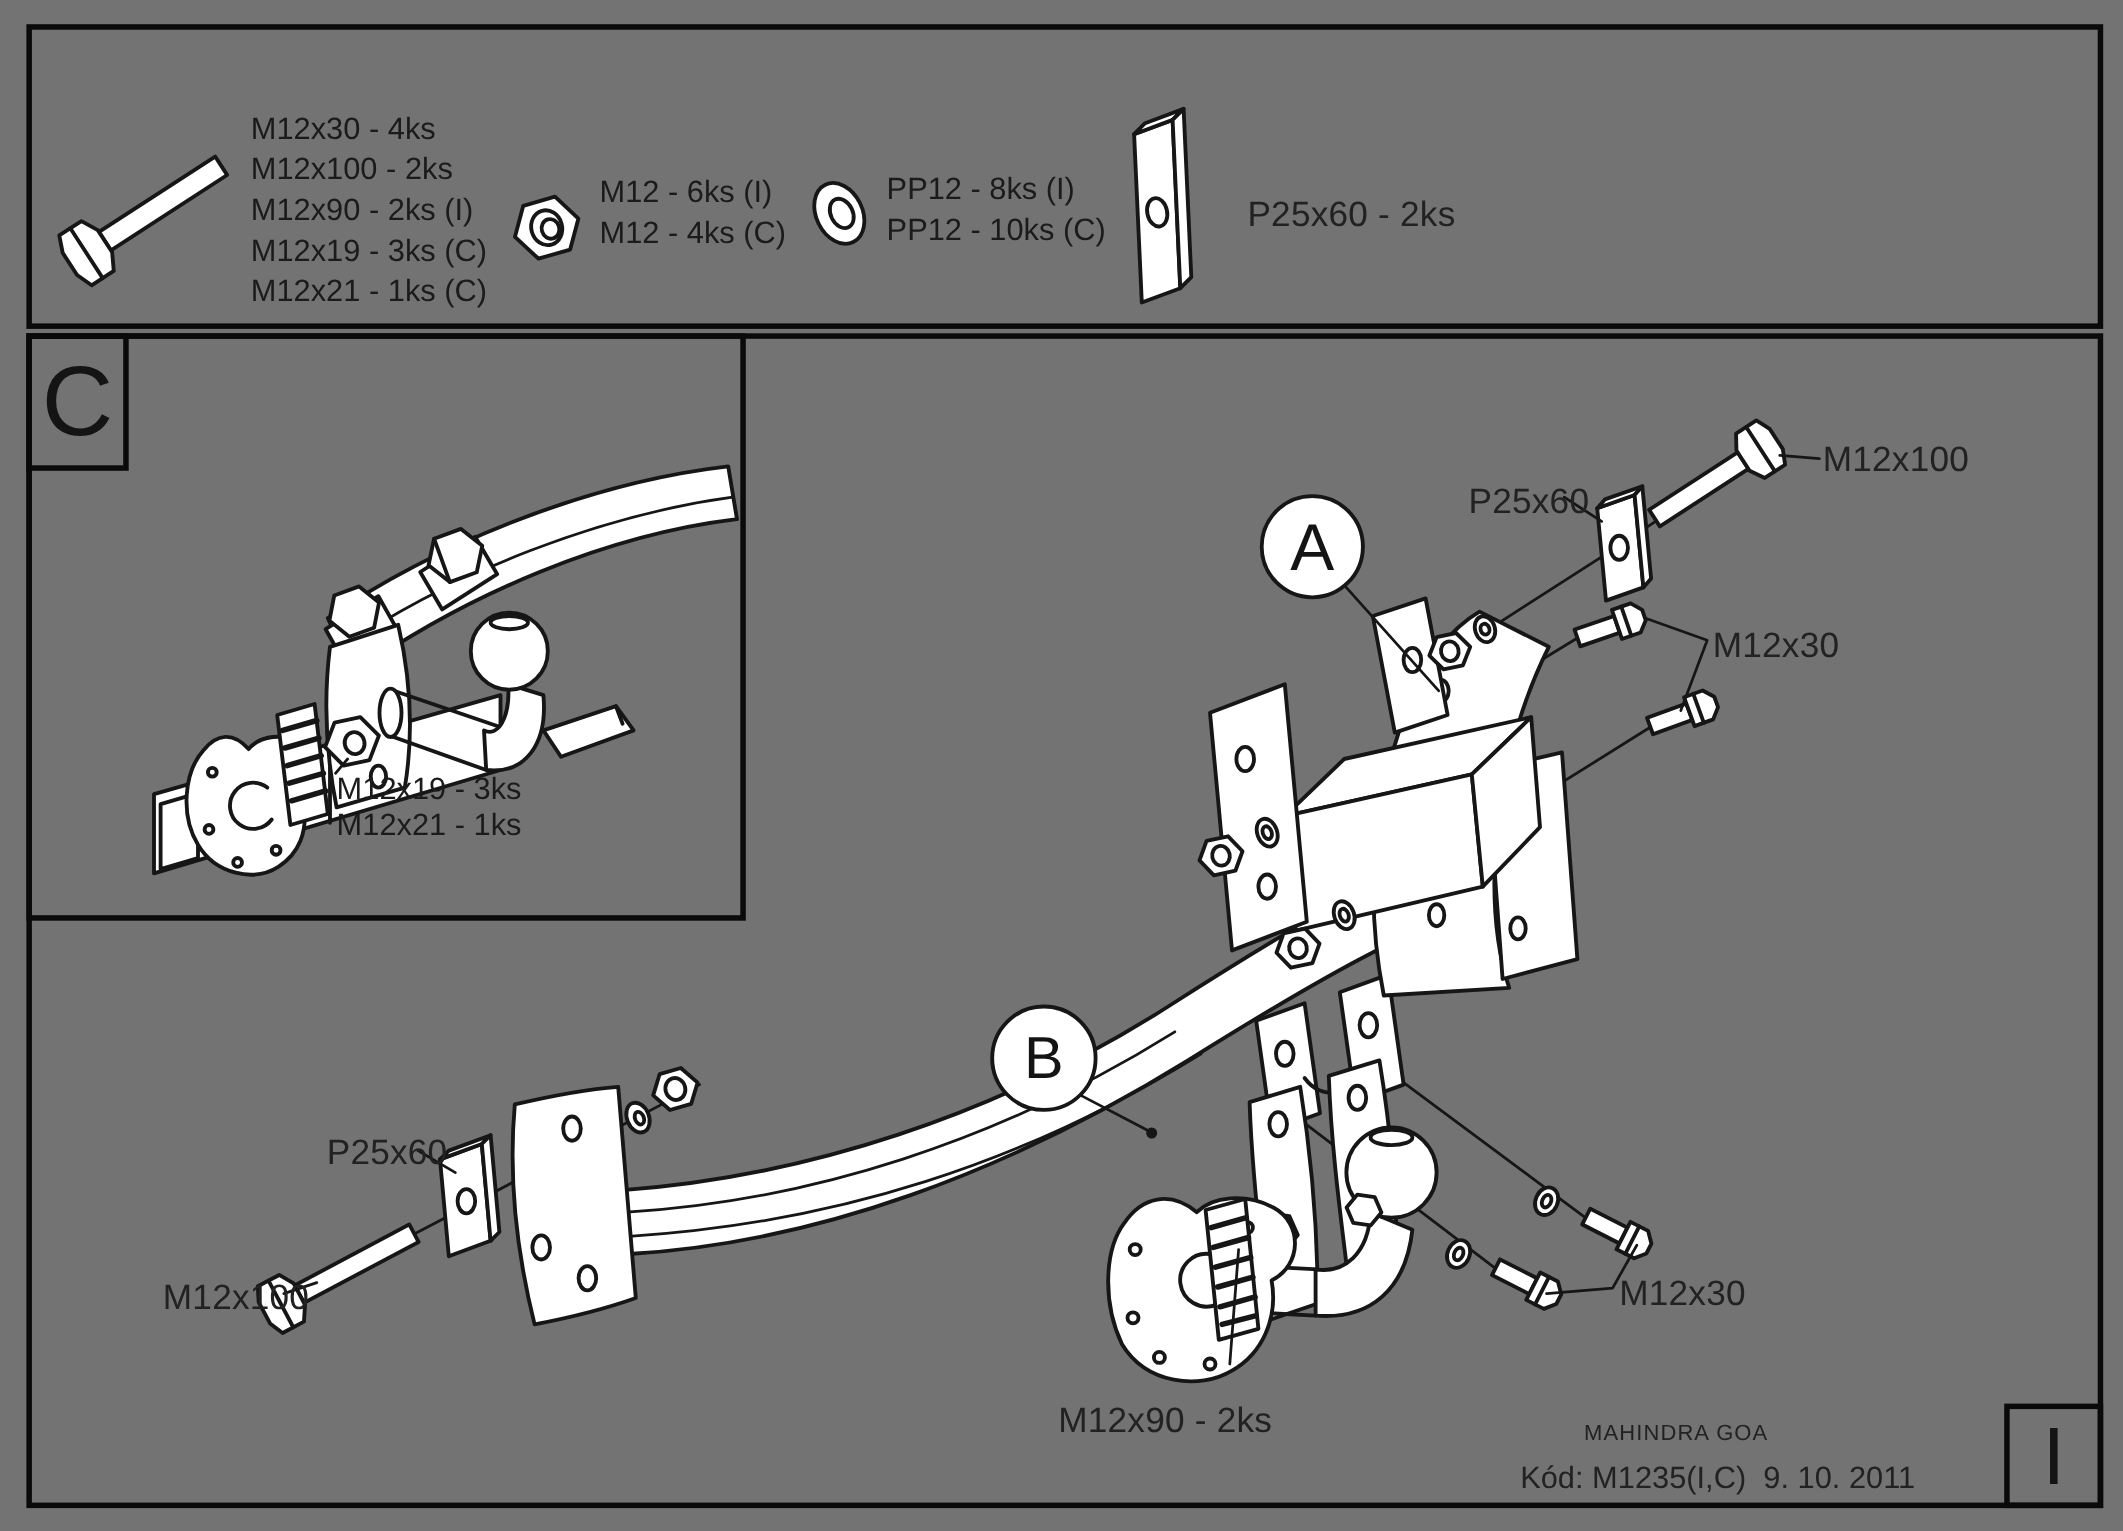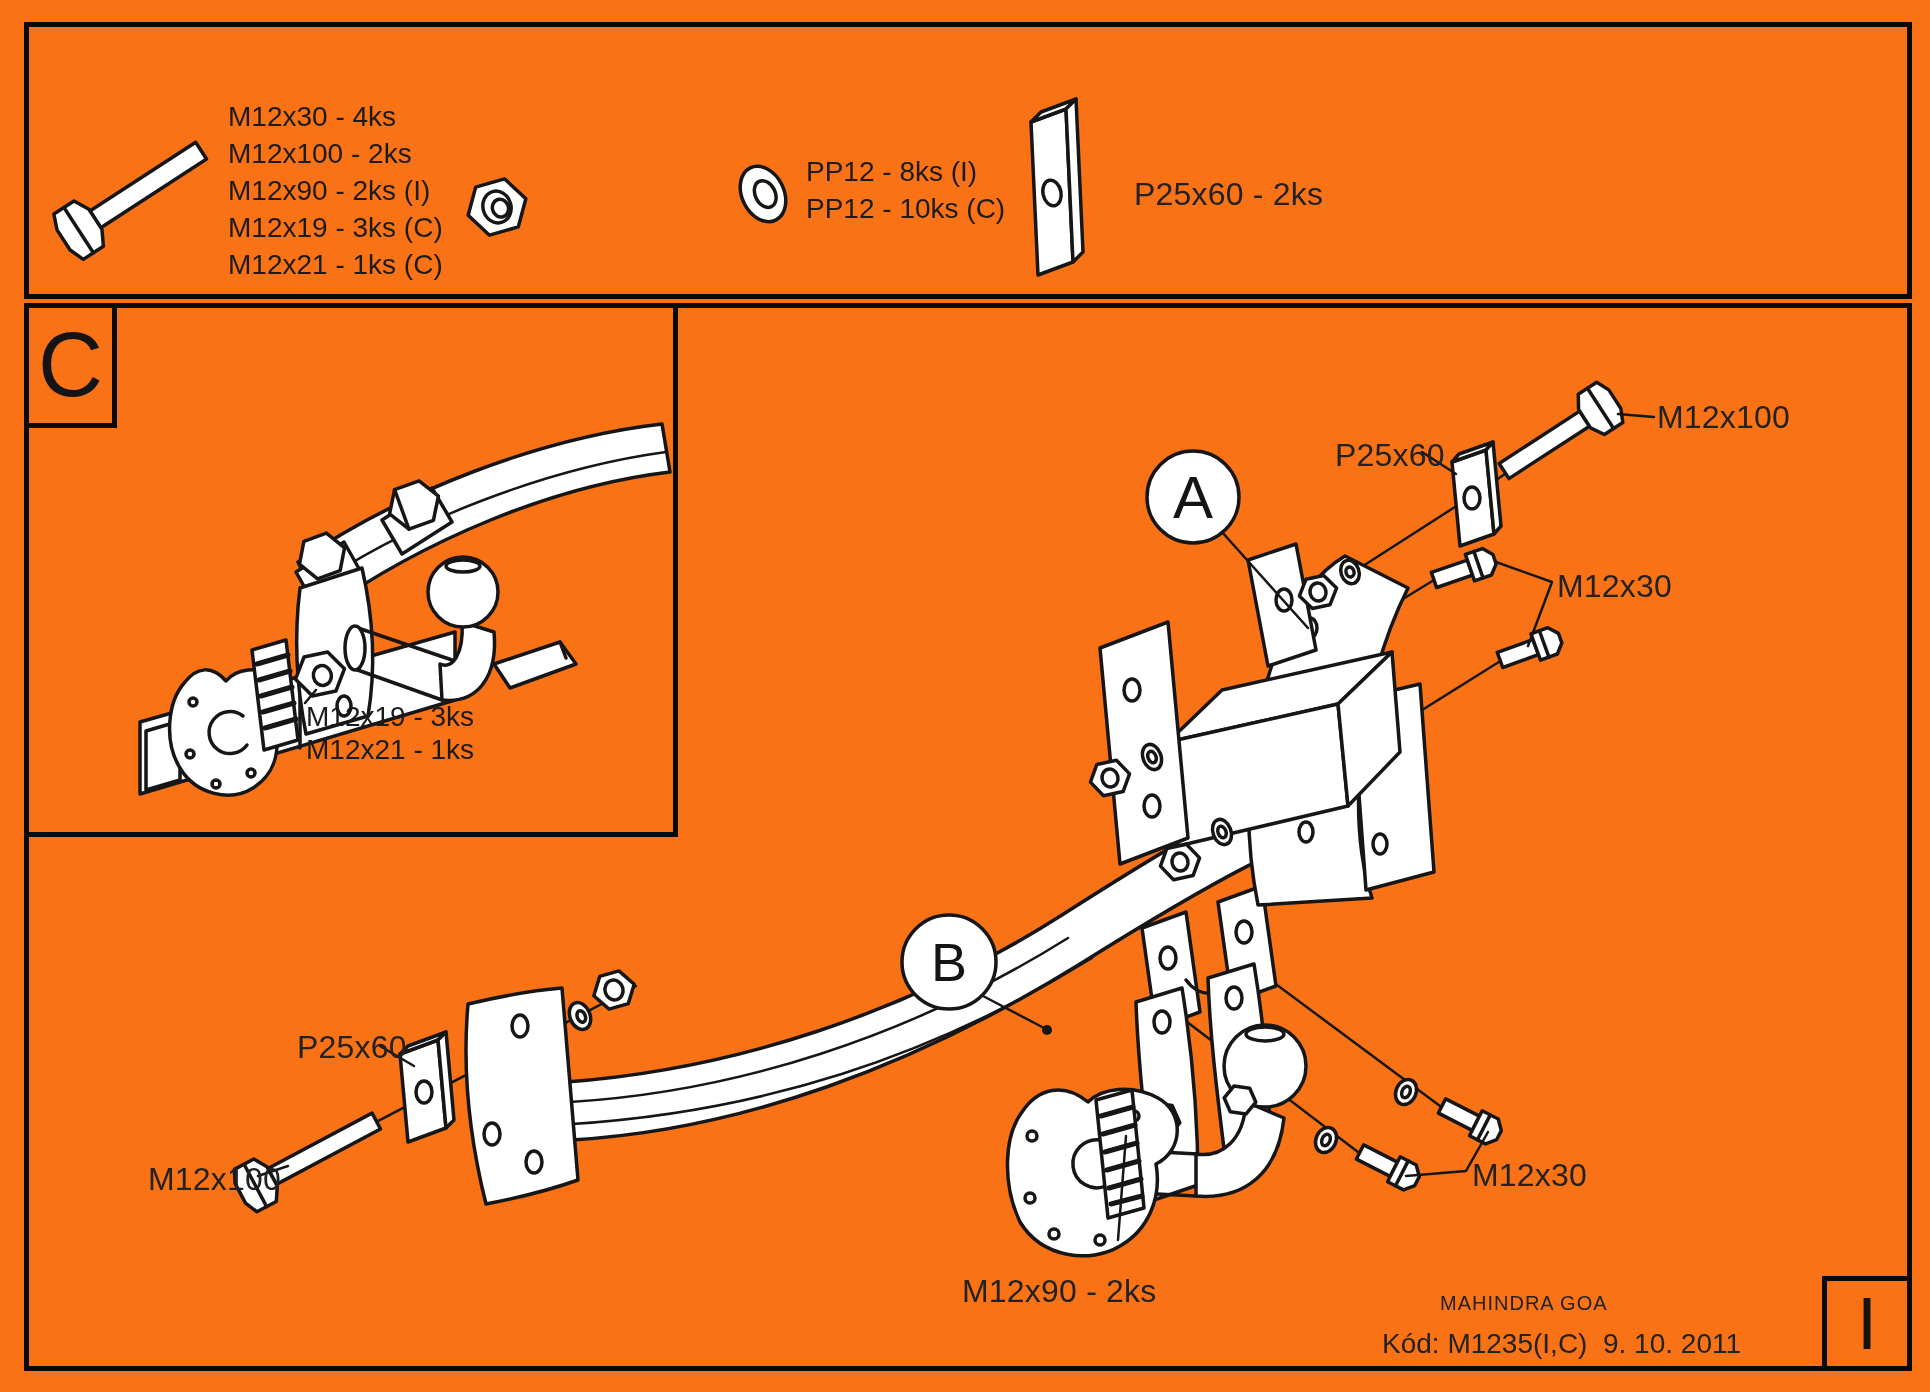--- a/index.html
+++ b/index.html
@@ -1,16 +1,16 @@
 <!DOCTYPE html>
 <html><head>
 <meta charset="utf-8">
 <style>
   html,body{margin:0;padding:0;background:#ffffff;}
-  .stage{position:relative;width:1930px;height:1392px;background:#f97316;overflow:hidden;
+  .stage{position:relative;width:1930px;height:1392px;background:#737373;overflow:hidden;
          font-family:"Liberation Sans", sans-serif;color:#1b1b1b;}
   .box{position:absolute;border:5px solid #0a0a0a;box-sizing:border-box;background:transparent;}
   svg.draw{position:absolute;left:0;top:0;}
   .lbl{position:absolute;white-space:nowrap;font-size:32px;color:#222;letter-spacing:0.2px;}
   .speclist div{line-height:37px;font-size:28px;}
   .big-letter{position:absolute;display:flex;align-items:center;justify-content:center;color:#141414;}
   .title-line{position:absolute;white-space:pre;color:#222;}
 </style>
 </head>
 <body>
@@ -259,20 +259,24 @@
     </g>
   </svg>
 
   <div class="speclist" style="position:absolute;left:228px;top:98px;">
     <div>M12x30 - 4ks</div>
     <div>M12x100 - 2ks</div>
     <div>M12x90 - 2ks (I)</div>
     <div>M12x19 - 3ks (C)</div>
     <div>M12x21 - 1ks (C)</div>
   </div>
+  <div class="speclist" style="position:absolute;left:545px;top:156px;">
+    <div>M12 - 6ks (I)</div>
+    <div>M12 - 4ks (C)</div>
+  </div>
   <div class="speclist" style="position:absolute;left:806px;top:153px;">
     <div>PP12 - 8ks (I)</div>
     <div>PP12 - 10ks (C)</div>
   </div>
   <div class="lbl" style="left:1134px;top:176px;">P25x60 - 2ks</div>
 
   <div class="big-letter" style="left:24px;top:303px;width:93px;height:125px;font-size:90px;">C</div>
   <div class="speclist" style="position:absolute;left:306px;top:700px;">
     <div style="line-height:33px;">M12x19 - 3ks</div>
     <div style="line-height:33px;">M12x21 - 1ks</div>

